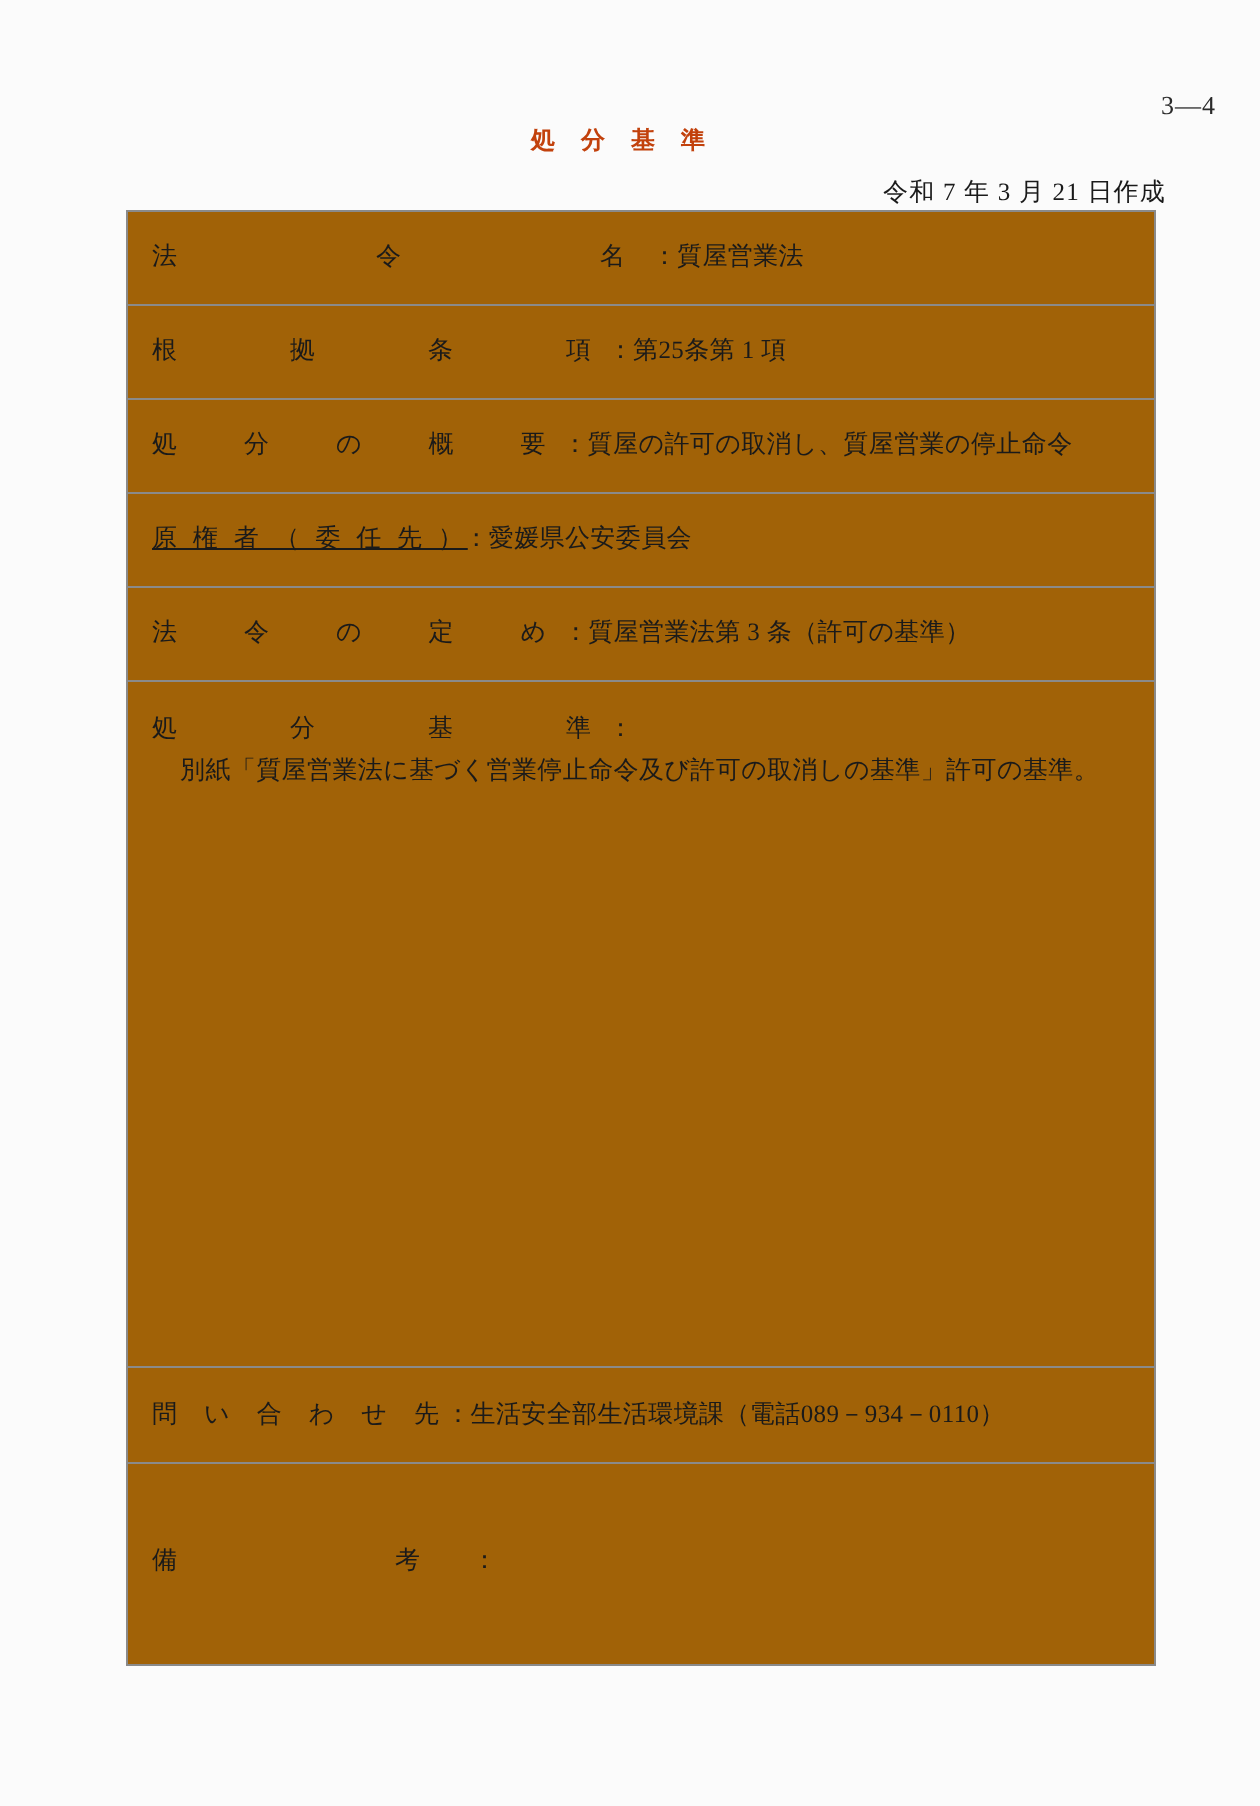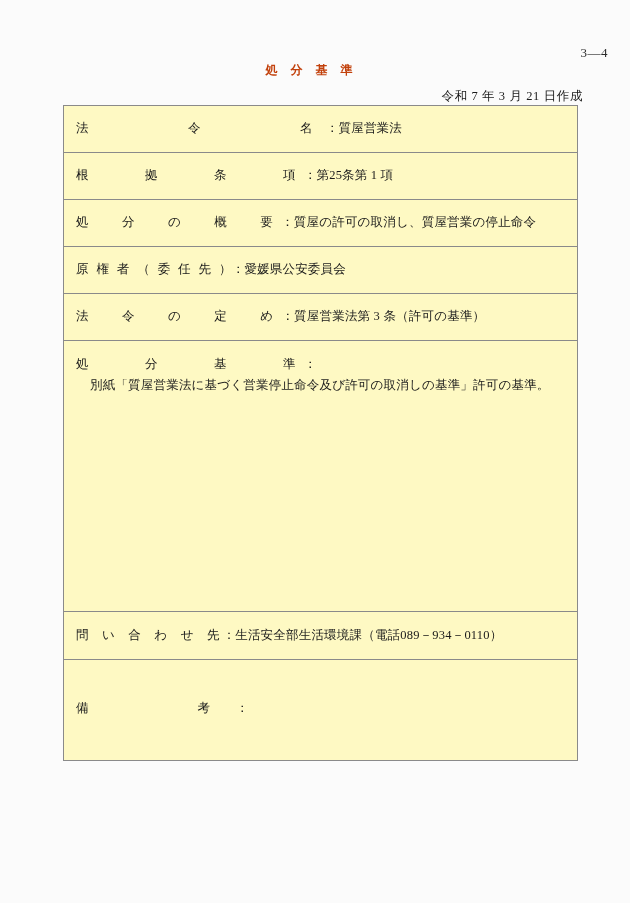--- a/index.html
+++ b/index.html
@@ -63,44 +63,44 @@
     left: 63px;
     top: 105px;
     width: 515px;
     border-collapse: collapse;
     table-layout: fixed;
   }
   .form-table td {
     border: 1px solid #8a8a8a;
     padding: 0;
     vertical-align: top;
-    background: #fef9c3;
+    background: #a16207;
   }
 
   .row-line    { height: 47px; }
-  .row-criteria{ height: 271px; }
+  .row-criteria{ height: 343px; }
   .row-contact { height: 48px; }
   .row-remarks { height: 101px; }
 
   .cell-inner {
     padding: 0 0 0 12px;
     font-size: 12.5px;
     line-height: 1.55;
     white-space: nowrap;
   }
   .row-line .cell-inner { padding-top: 13px; }
   .row-contact .cell-inner { padding-top: 14px; }
 
   .label {
     display: inline-block;
   }
   
   .lbl-w1 { letter-spacing: 15.5px; }   
   .lbl-w2 { letter-spacing: 10.5px; }   
-  .lbl-w3 { letter-spacing: 2.4px; }    
+  .lbl-w3 { letter-spacing: 2.4px; text-decoration: underline; }    
   .lbl-w4 { letter-spacing: 5.2px; }    
   .lbl-w5 { letter-spacing: 28px; }     
 
   .colon { margin-left: -2px; }
   .value { letter-spacing: 0.2px; }
 
   
   .criteria-inner {
     padding: 13px 0 0 12px;
     font-size: 12.5px;

